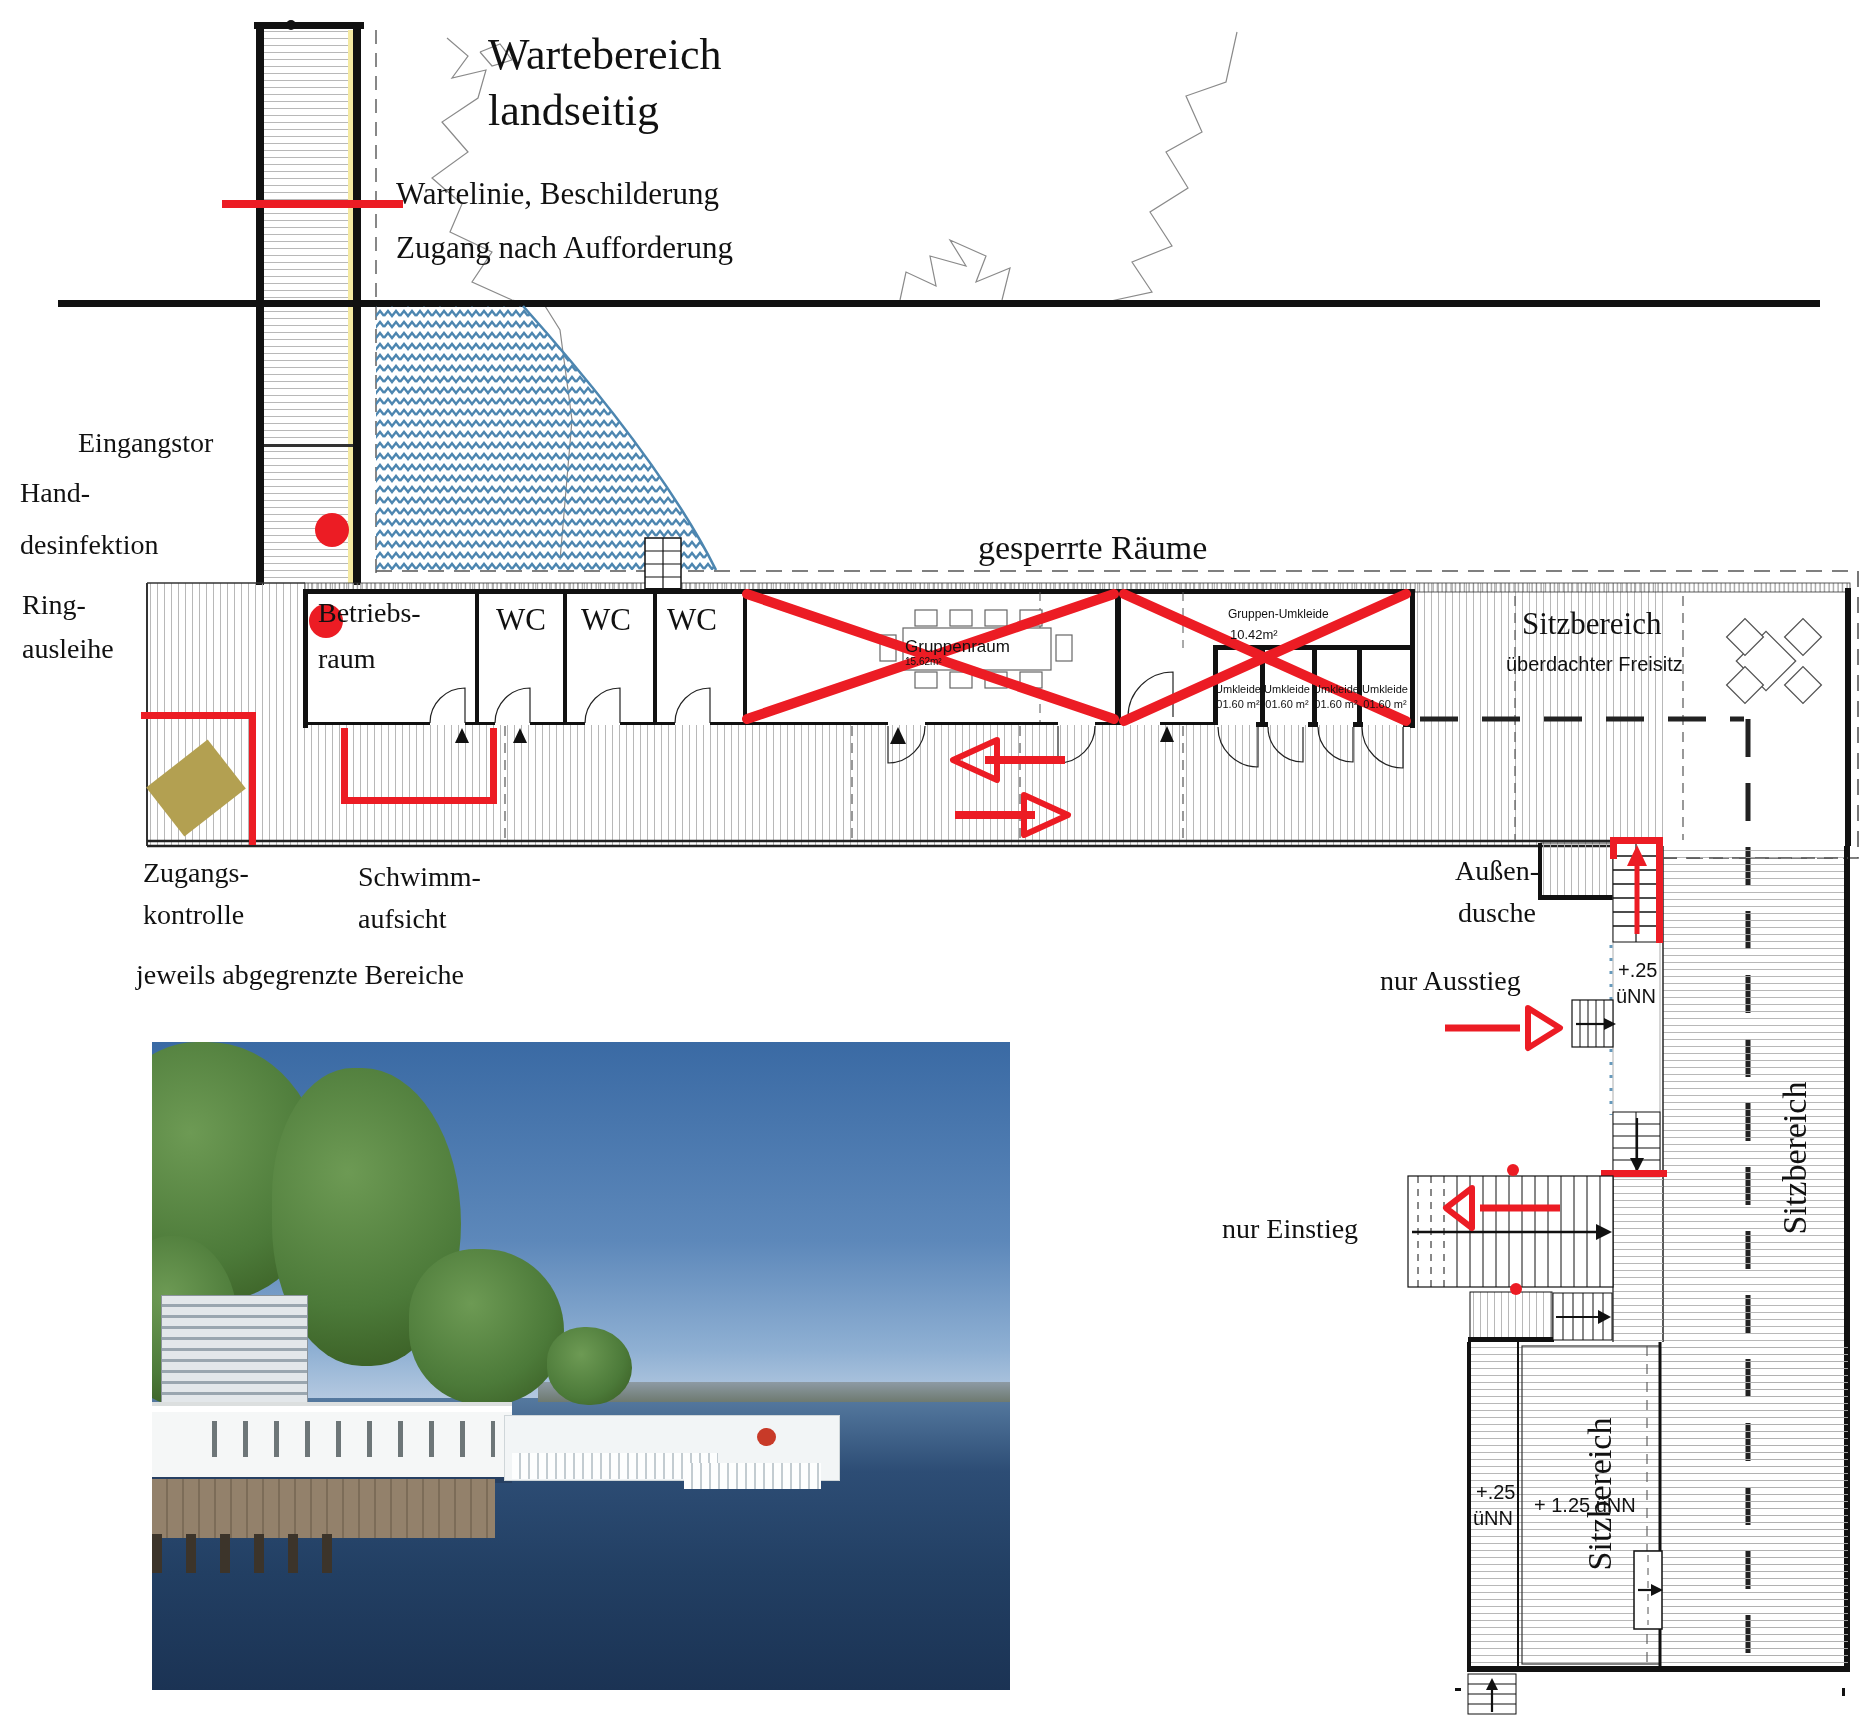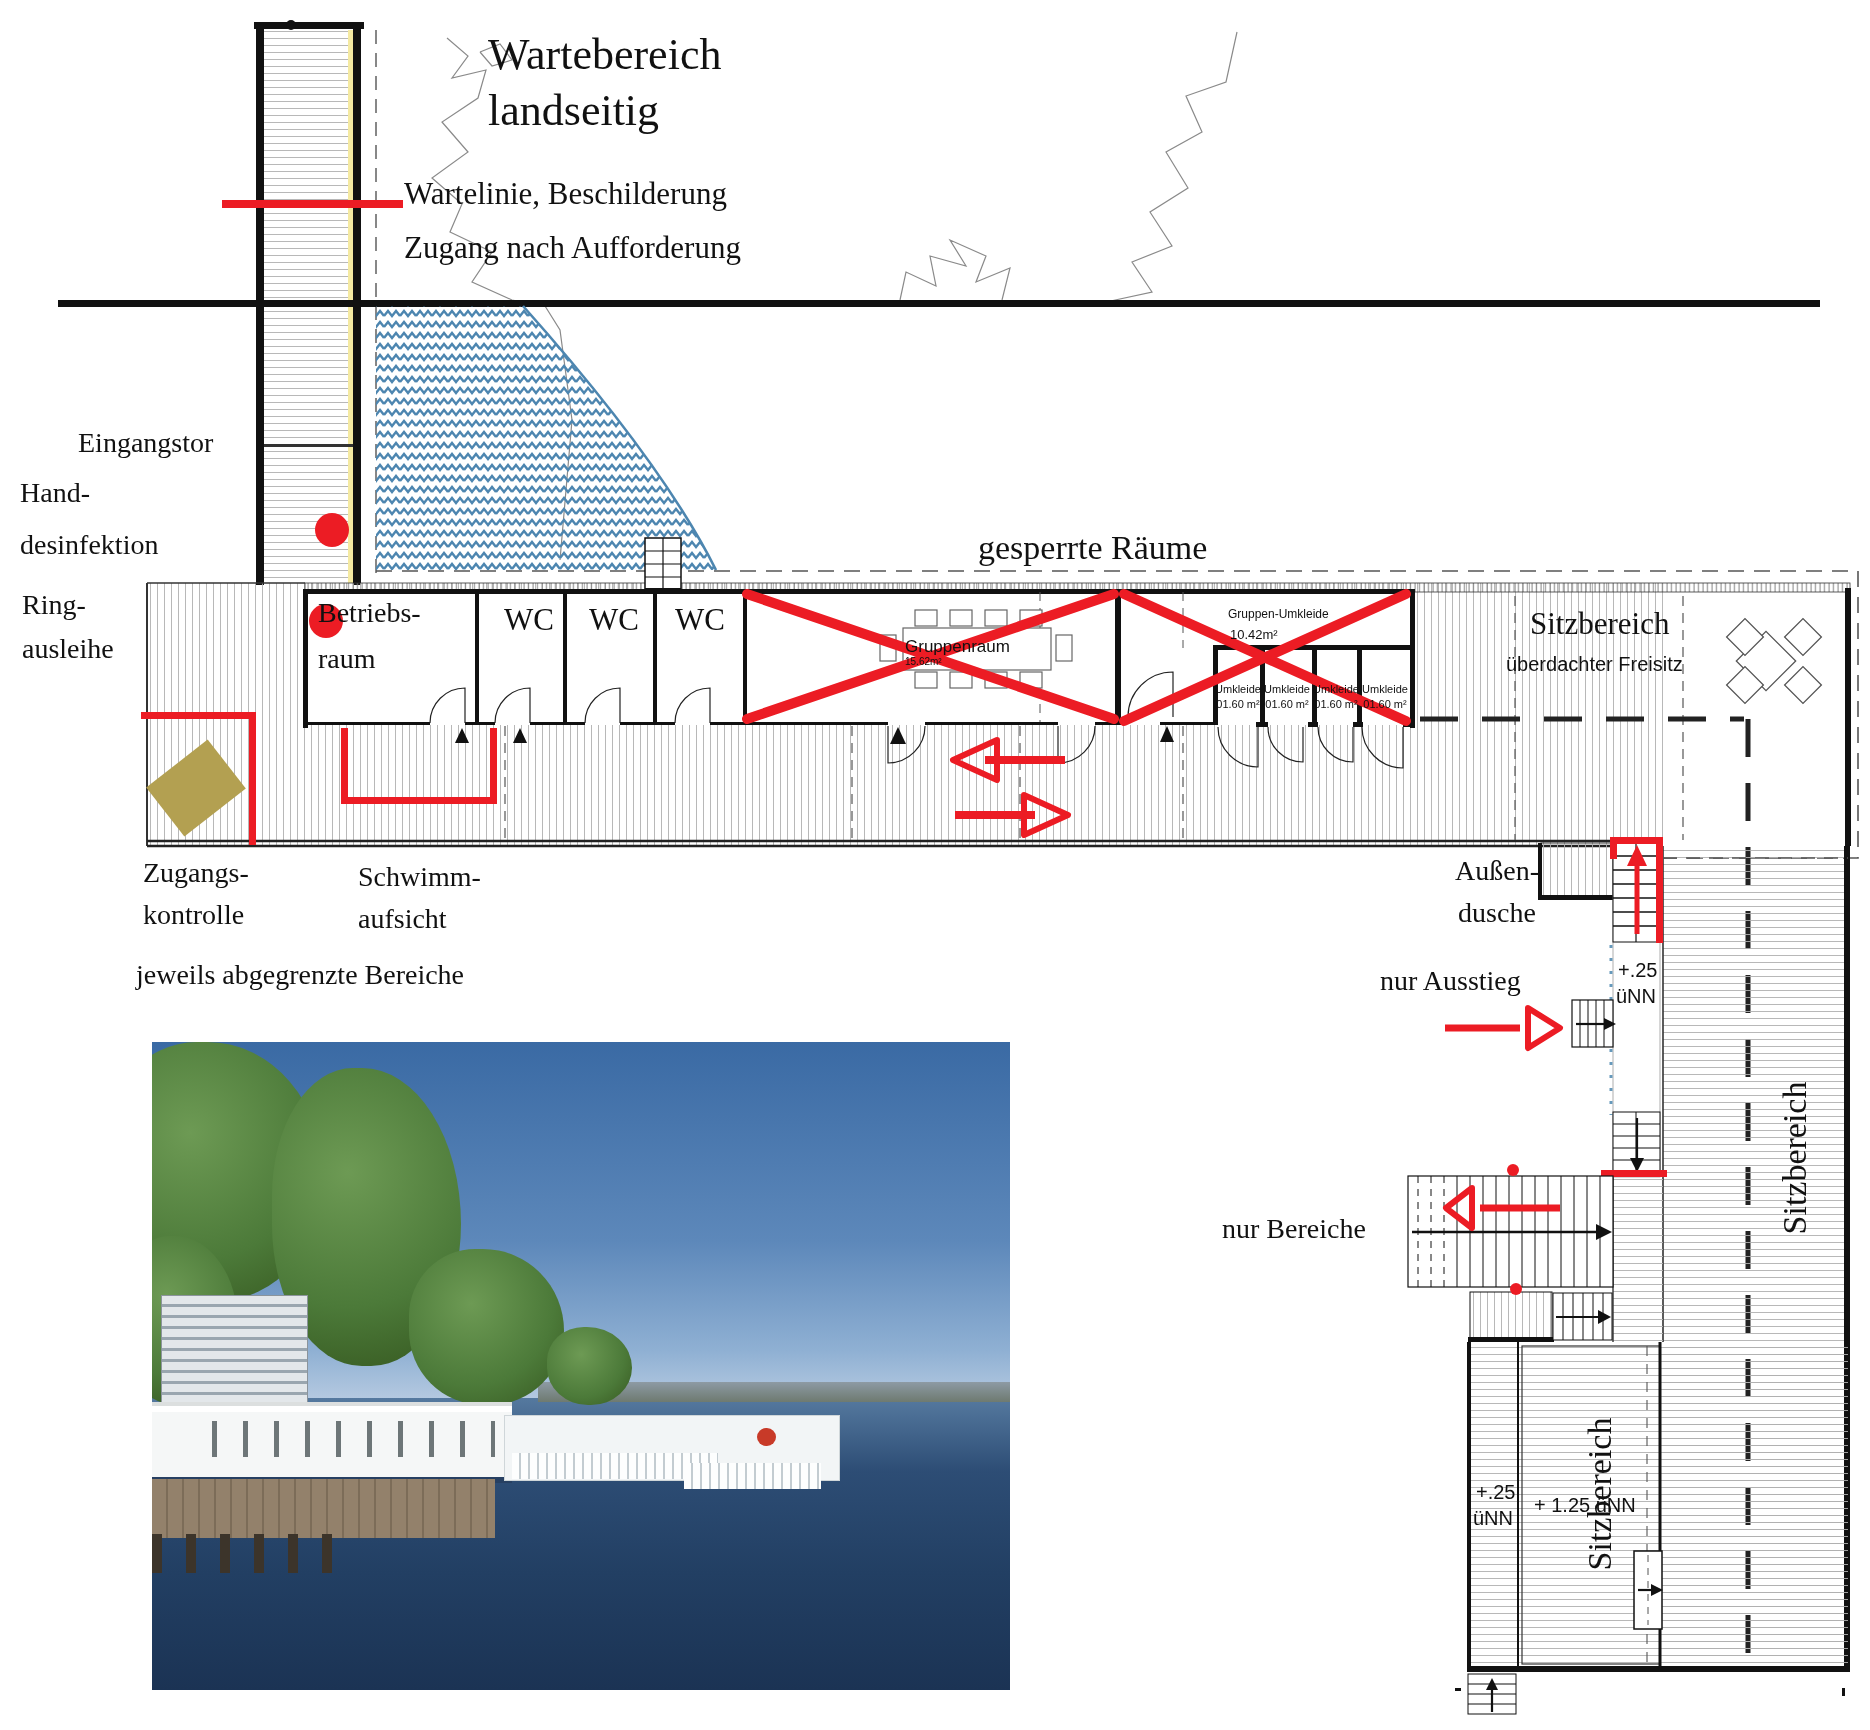--- a/index.html
+++ b/index.html
@@ -1,21 +1,21 @@
 <!DOCTYPE html>
 <html><head>
 <meta charset="utf-8">
 <style>
   html,body{margin:0;padding:0;background:#fff;}
   #canvas{position:relative;width:1870px;height:1730px;background:#fff;overflow:hidden;
           font-family:"Liberation Serif", serif;color:#111;}
   #planlayer{position:absolute;left:0;top:0;}
   .lbl{position:absolute;white-space:nowrap;line-height:1.05;}
   .serif28{font-size:28px;}
-  .serif32{font-size:31px;margin-left:8px;}
+  .serif32{font-size:31px;}
   .serif34{font-size:34px;}
   .serif44{font-size:44px;}
   .sans{font-family:"Liberation Sans", sans-serif;}
   .rot90{transform:translate(-50%,-50%) rotate(-90deg);}
   .center{transform:translate(-50%,0);}
   
   #photo{position:absolute;left:152px;top:1042px;width:858px;height:648px;overflow:hidden;}
   .ph{position:absolute;}
   .sky{left:0;top:0;width:100%;height:56%;background:linear-gradient(#3a6aa4,#5d88ba 55%,#8fb0d3 85%,#b9cce2);}
   .water{left:0;top:55%;width:100%;height:45%;background:linear-gradient(#55799f,#2d4d75 25%,#223f63 60%,#1b3354);}
@@ -413,21 +413,21 @@
 
   <div class="lbl serif28" style="left:143px;top:858px;">Zugangs-</div>
   <div class="lbl serif28" style="left:143px;top:900px;text-align:right;">kontrolle</div>
   <div class="lbl serif28" style="left:358px;top:862px;">Schwimm-</div>
   <div class="lbl serif28" style="left:358px;top:904px;">aufsicht</div>
   <div class="lbl serif28" style="left:136px;top:960px;">jeweils abgegrenzte Bereiche</div>
 
   <div class="lbl serif28 center" style="left:1497px;top:856px;">Außen-</div>
   <div class="lbl serif28 center" style="left:1497px;top:898px;">dusche</div>
   <div class="lbl serif28" style="left:1380px;top:966px;">nur Ausstieg</div>
-  <div class="lbl serif28" style="left:1222px;top:1214px;">nur Bereiche</div>
+  <div class="lbl serif28" style="left:1222px;top:1214px;">nur Einstieg</div>
 
   <div class="lbl sans" style="left:1618px;top:960px;font-size:20px;">+.25</div>
   <div class="lbl sans" style="left:1616px;top:986px;font-size:20px;">üNN</div>
   <div class="lbl sans" style="left:1476px;top:1482px;font-size:20px;">+.25</div>
   <div class="lbl sans" style="left:1473px;top:1508px;font-size:20px;">üNN</div>
   <div class="lbl sans" style="left:1534px;top:1484px;font-size:20px;margin-top:11px;">+ 1.25 üNN</div>
 
   <div class="lbl serif34 rot90" style="left:1795px;top:1158px;">Sitzbereich</div>
   <div class="lbl serif34 rot90" style="left:1600px;top:1494px;">Sitzbereich</div>
 

